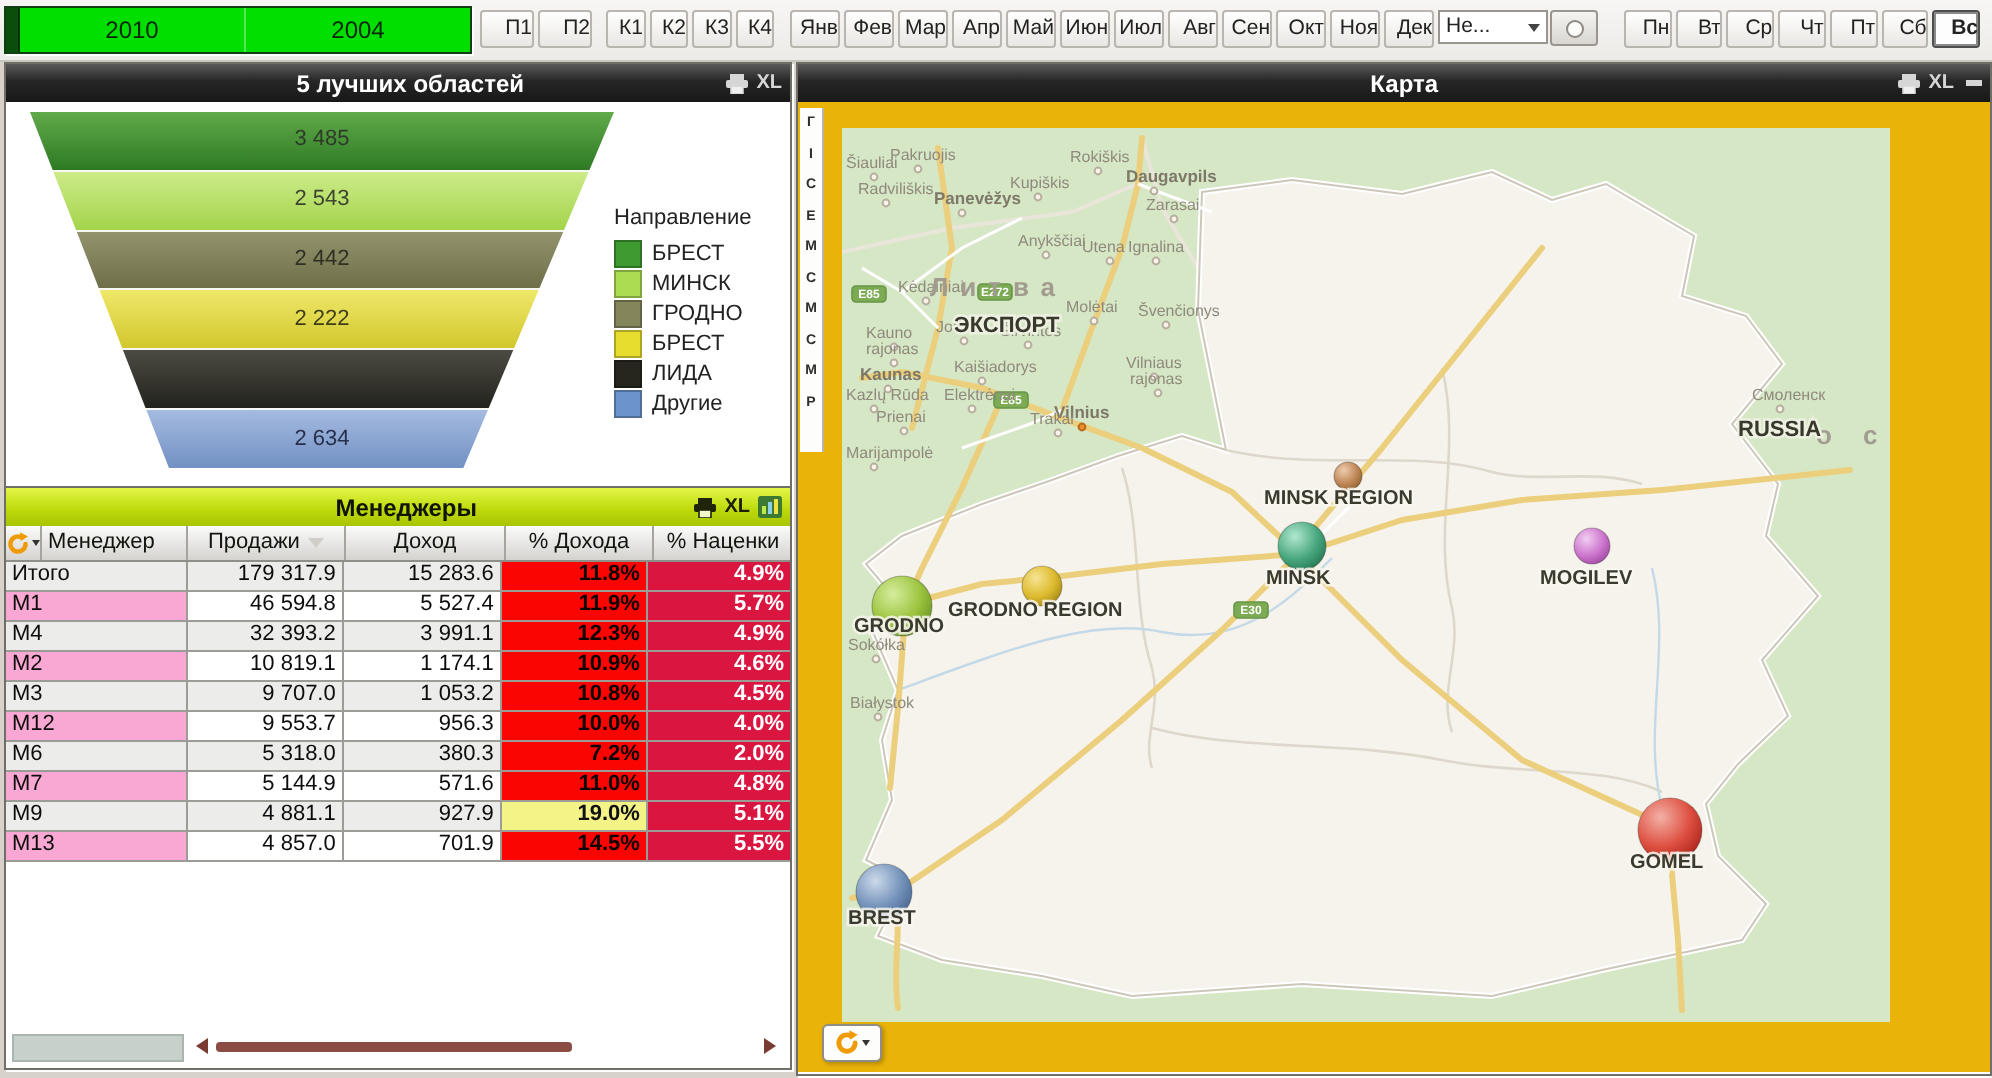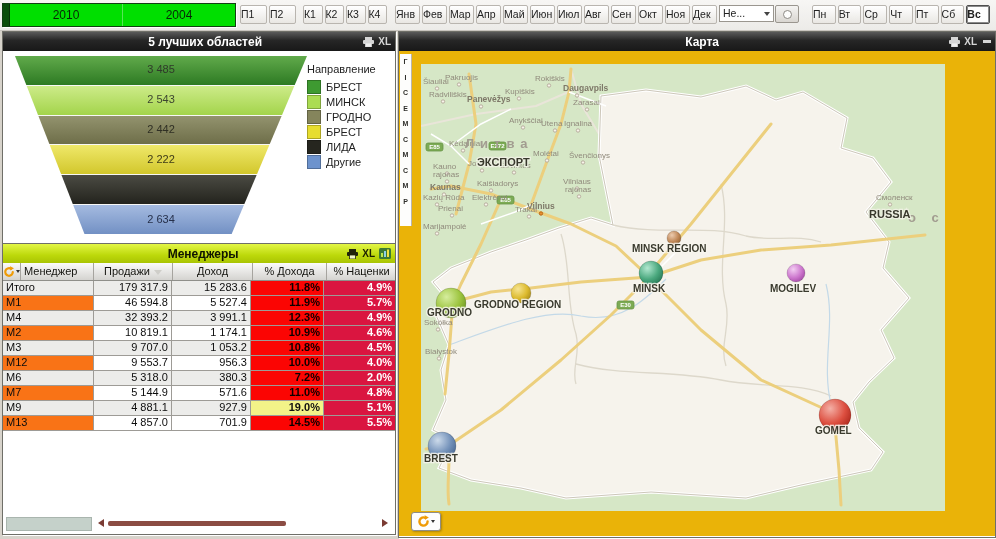--- a/index.html
+++ b/index.html
@@ -10,21 +10,21 @@
   .toolbar{position:absolute;left:0;top:0;width:996px;height:30px;background:linear-gradient(#f7f6f4,#ecebe8);border-bottom:1px solid #c9c5bf;}
   .years{position:absolute;left:2px;top:3px;width:232px;height:22px;background:#00df00;border:1px solid #123f12;display:flex;box-shadow:1px 1px 0 #fff;}
   .yedge{width:6px;background:#0b4d0b;border-right:1px solid #063006;}
   .ybtn{flex:1;text-align:center;font-size:12px;line-height:22px;color:#072607;cursor:pointer;border-right:1px solid #57e657;}
   .ybtn:last-child{border-right:none;}
   .btn-group{position:absolute;top:5px;display:flex;gap:2px;}
   #halfyears{left:240px;width:56px;}
   #quarters{left:303px;width:84px;}
   #months{left:395px;width:322px;}
   #weekdays{left:812px;width:178px;}
-  .tbtn{flex:1;height:17px;line-height:17px;text-align:left;font-size:10.5px;color:#222;background:linear-gradient(#ffffff,#e9e7e3);border:1px solid #b9b5af;border-radius:2px;cursor:pointer;white-space:nowrap;overflow:hidden;}
+  .tbtn{flex:1;height:17px;line-height:17px;text-align:right;font-size:10.5px;color:#222;background:linear-gradient(#ffffff,#e9e7e3);border:1px solid #b9b5af;border-radius:2px;cursor:pointer;white-space:nowrap;overflow:hidden;}
   .tbtn.selected{background:#fdfdfd;border:1px solid #4e4e4e;box-shadow:inset 0 0 0 1px #8a8a8a;font-weight:bold;}
   .dropdown{position:absolute;left:719px;top:5px;width:50px;height:15px;background:#fff;border:1px solid #9a968f;font-size:10.5px;line-height:15px;padding-left:3px;color:#222;cursor:pointer;}
   .dd-caret{position:absolute;right:3px;top:6px;width:0;height:0;border-left:3.5px solid transparent;border-right:3.5px solid transparent;border-top:4px solid #444;}
   .tool-btn{position:absolute;left:775px;top:5px;width:22px;height:16px;background:linear-gradient(#f5f4f2,#d9d6d1);border:1px solid #9a968f;border-radius:2px;cursor:pointer;display:flex;align-items:center;justify-content:center;}
   .circle-icon{width:7px;height:7px;border:1.5px solid #8d8a84;border-radius:50%;background:#fdfdfc;}
 
   
   .panel{position:absolute;background:#fff;border:1px solid #6f6f68;box-shadow:1px 1px 0 #fff;}
   .caption{height:19px;display:flex;align-items:center;padding:0 4px;position:relative;}
   .caption.dark{background:linear-gradient(#5a5a5a,#262626 45%,#181818);}
@@ -39,39 +39,39 @@
   .min-bar{width:8px;height:3px;background:#d6d6d6;margin-left:2px;}
 
   
   #funnel-panel{left:2px;top:31px;width:392px;height:211px;}
   .fbody{position:relative;height:191px;background:#fff;}
   .funnel{position:absolute;left:12px;top:5px;width:292px;height:178px;clip-path:polygon(0% 0%,100% 0%,74.2% 100%,23.8% 100%);display:flex;flex-direction:column;}
   .fseg{flex:1;position:relative;border-top:1px solid #f7f7f5;}
   .fseg:first-child{border-top:none;}
   .fval{position:absolute;left:0;right:0;top:50%;transform:translateY(-55%);text-align:center;font-size:11px;}
   .legend{position:absolute;right:4px;top:12px;width:84px;}
-  .legend-title{font-size:11px;color:#222;margin-bottom:5px;}
+  .legend-title{font-size:11px;color:#222;margin-bottom:5px;margin-top:40px;}
   .litem{display:flex;align-items:center;height:14px;margin-bottom:1px;}
   .lswatch{width:12px;height:12px;margin-right:5px;border:1px solid rgba(0,0,0,0.25);}
   .llabel{font-size:11px;color:#222;white-space:nowrap;}
 
   
   #table-panel{left:2px;top:243px;width:392px;height:290px;}
   .thead{display:flex;height:17px;background:linear-gradient(#fbfbfa,#d4d3d0);border-bottom:1px solid #8f8f8a;}
   .icon-cell{width:19px;border-right:1px solid #a6a49f;display:flex;align-items:center;justify-content:center;gap:1px;cursor:pointer;}
   .thcols{display:flex;flex:1;}
   .th{font-size:11px;color:#14140f;line-height:16px;text-align:center;border-right:1px solid #a6a49f;position:relative;overflow:hidden;white-space:nowrap;}
   .th.c0{width:69px;text-align:left;padding-left:3px;}
   .th.c1{width:78px;}.th.c2{width:79px;}.th.c3{width:73px;}.th.c4{width:69px;border-right:none;}
   .sort-tri{display:inline-block;width:0;height:0;border-left:4px solid transparent;border-right:4px solid transparent;border-top:5px solid #cfcec9;margin-left:4px;vertical-align:middle;}
   .tbody{}
   .trow{display:flex;height:14px;border-bottom:1px solid #9d9b96;}
   .trow:nth-child(odd) .td.name,.trow:nth-child(odd) .td.plain{background:#ececea;}
   .td{font-size:11px;line-height:13px;color:#0d0d0d;border-right:1px solid #9d9b96;overflow:hidden;white-space:nowrap;}
-  .td.name{width:88px;padding-left:3px;background:#f97316;}
+  .td.name{width:88px;padding-left:3px;background:#f9a8d4;}
   .td.num{text-align:right;padding-right:3px;}
   .td.s1{width:75px;}.td.s2{width:76px;}.td.s3{width:70px;}.td.s4{width:69px;border-right:none;}
   .td.pa{background:#fb0503;color:#0c0000;font-weight:bold;}
   .td.pa.hy{background:#f3f388;color:#111;}
   .td.pb{background:#da1540;color:#fff;font-weight:bold;}
   .tfiller{height:83px;background:#fff;}
   .hscroll{position:absolute;left:0;right:0;bottom:3px;height:16px;}
   .hs-block{position:absolute;left:3px;top:2px;width:84px;height:12px;background:#c5d1ca;border:1px solid #a9b5ae;}
   .hs-arrow{position:absolute;top:4px;width:0;height:0;cursor:pointer;}
   .hs-left{left:95px;border-top:4.5px solid transparent;border-bottom:4.5px solid transparent;border-right:6px solid #7a3b33;}

